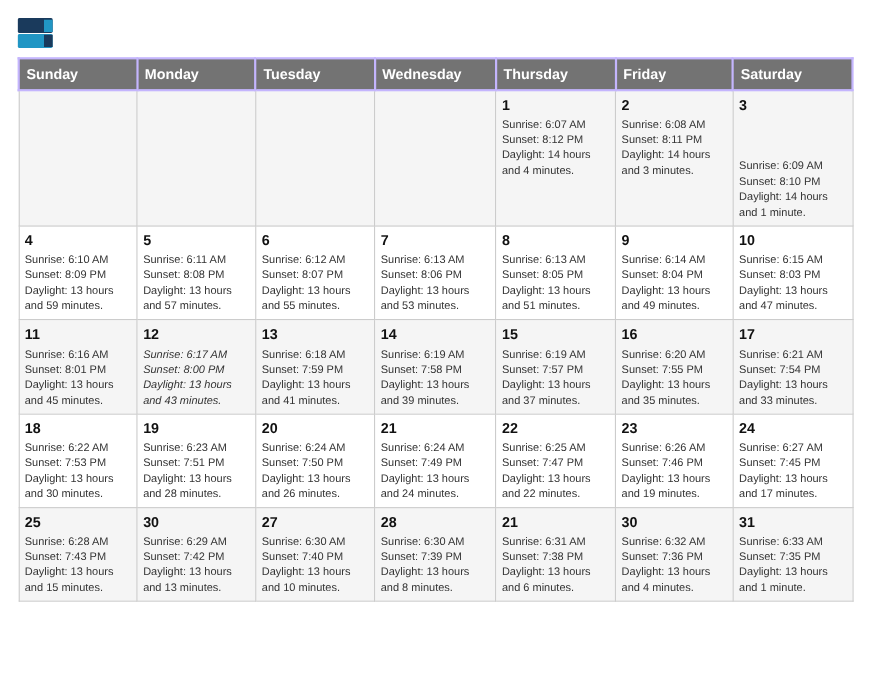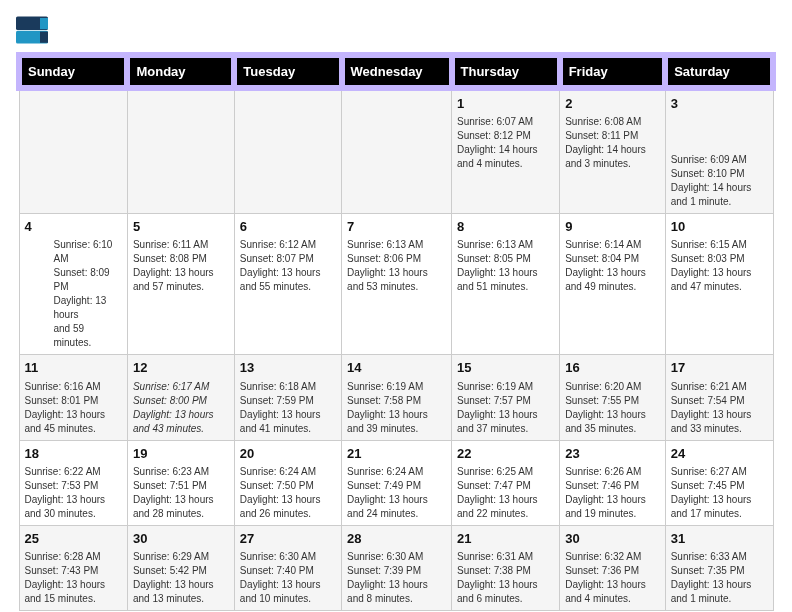--- a/index.html
+++ b/index.html
@@ -45,27 +45,27 @@
     .subtitle {
       font-size: 16px;
       color: #333;
     }
     table {
       width: 100%;
       border-collapse: collapse;
       font-size: 11px;
     }
     thead tr th {
-      background-color: #000000;
+      background-color: #737373;
       color: #fff;
       padding: 6px 6px;
       text-align: left;
       font-size: 13px;
       font-weight: bold;
-      border: 6px solid #c4b5fd;
+      border: 2px solid #c4b5fd;
     }
     tbody tr td {
       border: 1px solid #ccc;
       padding: 4px 5px;
       vertical-align: top;
       width: 113px;
       min-height: 80px;
       color: #222;
       line-height: 1.4;
     }
@@ -142,21 +142,21 @@
           <span class="day-number">3</span>
           <div class="day-info" style="white-space: pre-line; margin-top: 40px;">Sunrise: 6:09 AM
 Sunset: 8:10 PM
 Daylight: 14 hours
 and 1 minute.</div>
         </td>
       </tr>
       <tr>
         <td>
           <span class="day-number">4</span>
-          <div class="day-info" style="white-space: pre-line; margin-left: 29px;">Sunrise: 6:10 AM
+          <div class="day-info" style="white-space: pre-line;">Sunrise: 6:10 AM
 Sunset: 8:09 PM
 Daylight: 13 hours
 and 59 minutes.</div>
         </td>
         <td>
           <span class="day-number">5</span>
           <div class="day-info" style="white-space: pre-line;">Sunrise: 6:11 AM
 Sunset: 8:08 PM
 Daylight: 13 hours
 and 57 minutes.</div>
@@ -303,21 +303,21 @@
         <td>
           <span class="day-number">25</span>
           <div class="day-info" style="white-space: pre-line;">Sunrise: 6:28 AM
 Sunset: 7:43 PM
 Daylight: 13 hours
 and 15 minutes.</div>
         </td>
         <td>
           <span class="day-number">30</span>
           <div class="day-info" style="white-space: pre-line;">Sunrise: 6:29 AM
-Sunset: 5:42 PM
+Sunset: 7:42 PM
 Daylight: 13 hours
 and 13 minutes.</div>
         </td>
         <td>
           <span class="day-number">27</span>
           <div class="day-info" style="white-space: pre-line;">Sunrise: 6:30 AM
 Sunset: 7:40 PM
 Daylight: 13 hours
 and 10 minutes.</div>
         </td>

